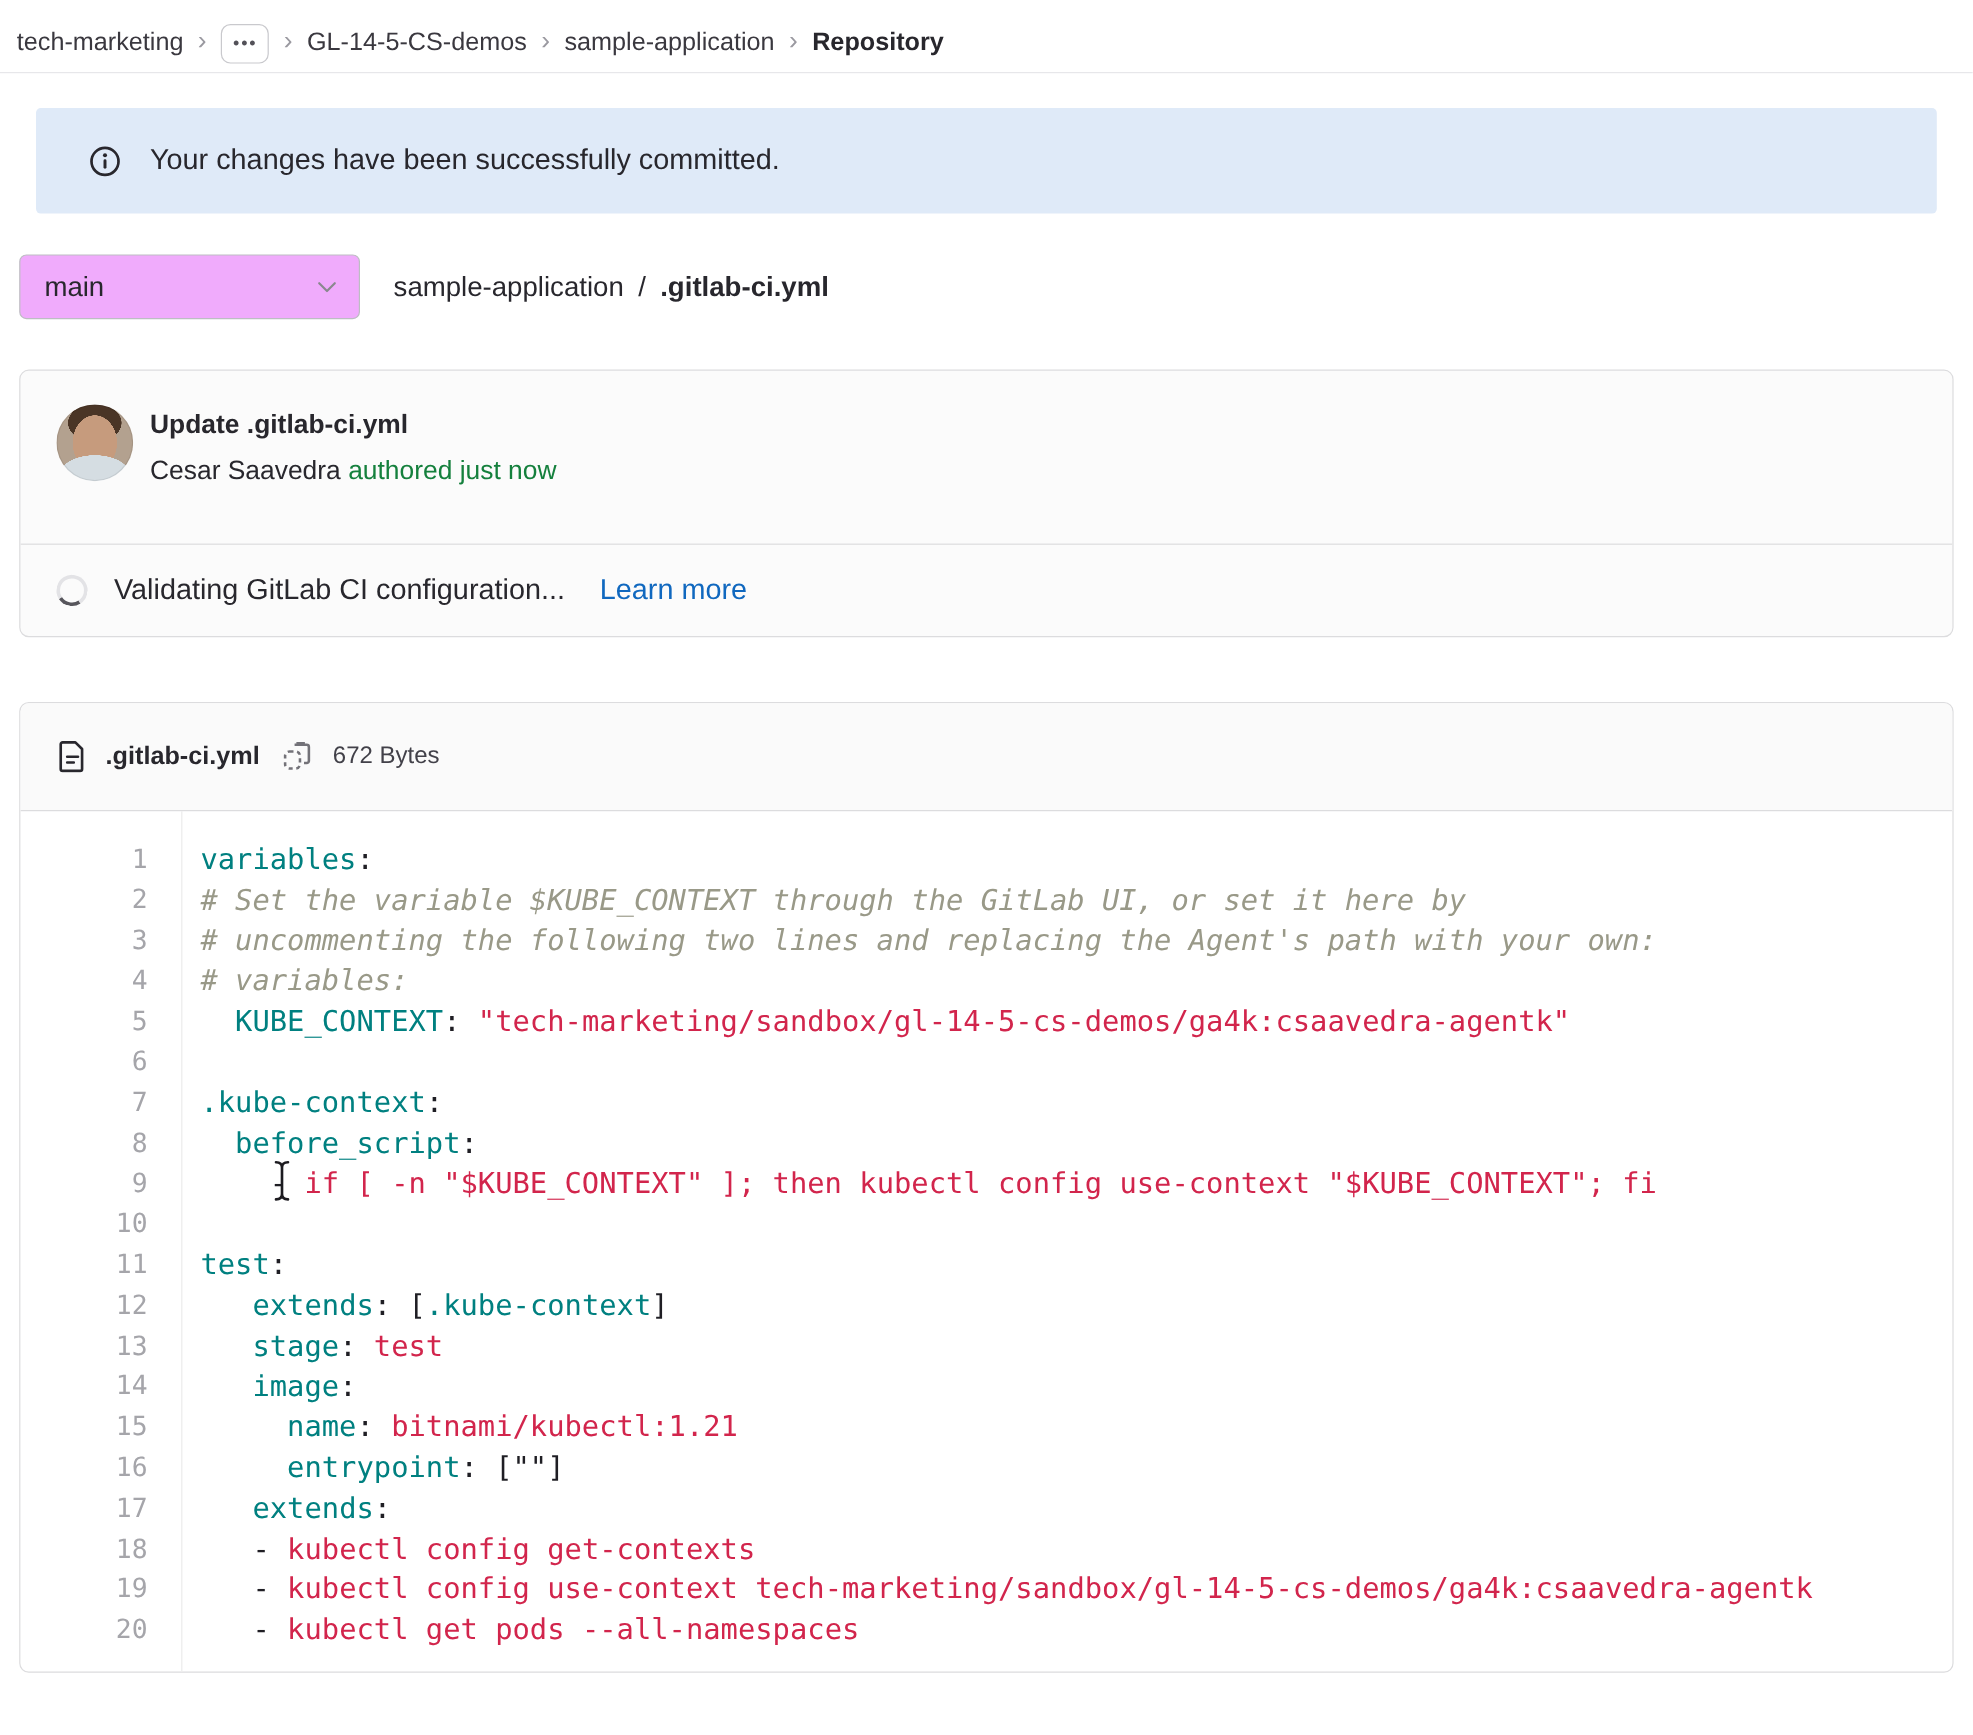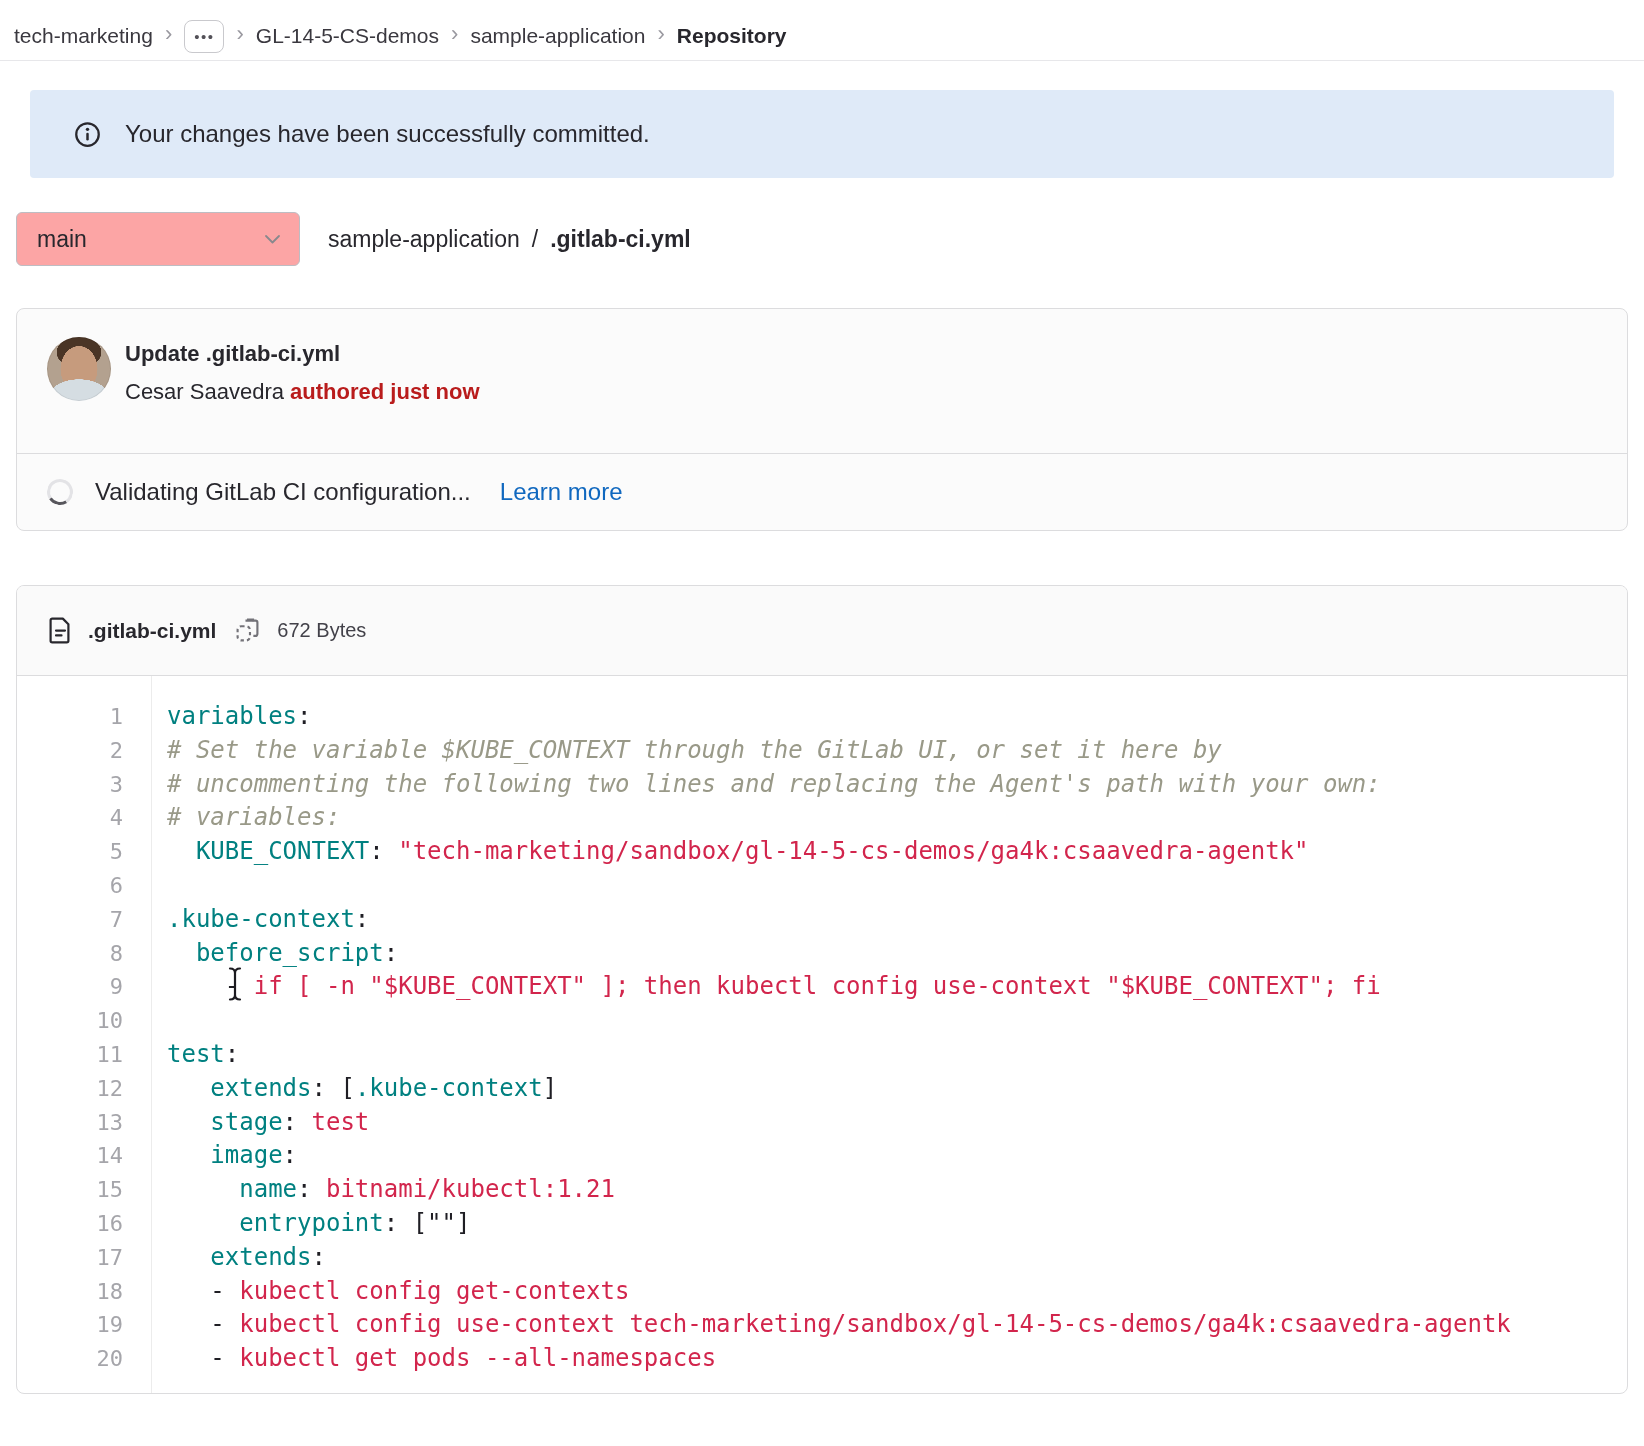--- a/index.html
+++ b/index.html
@@ -34,21 +34,21 @@
     display:flex;align-items:center;gap:24px;
     padding:0 44px;box-sizing:border-box;
     font-size:24px;color:#28272d;
   }
   .banner .icon{display:flex;align-items:center;}
 
   
   .branch-row{margin:34px 16px 0;display:flex;align-items:center;}
   .branch-btn{
     width:284px;height:54px;box-sizing:border-box;
-    background:#fca5a5;border:1px solid #bdbdc3;border-radius:6px;
+    background:#f0abfc;border:1px solid #bdbdc3;border-radius:6px;
     display:flex;align-items:center;justify-content:space-between;
     padding:0 18px 0 20px;font-size:23px;color:#28272d;
     font-family:inherit;cursor:pointer;
   }
   .path{margin-left:28px;font-size:23px;color:#28272d;display:flex;gap:12px;align-items:baseline;}
   .path .file{font-weight:700;}
 
   
   .commit-card{
     margin:42px 16px 0;border:1px solid #dcdcde;border-radius:8px;
@@ -59,21 +59,21 @@
     width:64px;height:64px;border-radius:50%;flex:0 0 64px;
     background:
       radial-gradient(ellipse 46% 26% at 50% 92%, #d5dde2 0 99%, transparent 100%),
       radial-gradient(ellipse 29% 36% at 50% 50%, #c69b7d 0 99%, transparent 100%),
       radial-gradient(ellipse 35% 25% at 50% 24%, #4a3526 0 99%, transparent 100%),
       #b3a18f;
     box-shadow:inset 0 0 0 1px rgba(0,0,0,.08);
   }
   .commit-title{display:block;font-size:22px;font-weight:700;line-height:30px;margin-top:2px;color:#28272d;}
   .commit-meta{margin-top:8px;font-size:22px;line-height:30px;color:#28272d;}
-  .commit-meta .meta-gray{color:#b91c1c;font-weight:bold;}
+  .commit-meta .meta-gray{color:#15803d;}
   .card-divider{border:0;border-top:1px solid #dcdcde;margin:0;}
   .validating-row{height:76px;display:flex;align-items:center;gap:22px;padding:0 30px;font-size:24px;}
   .spinner{
     width:26px;height:26px;border-radius:50%;box-sizing:border-box;
     border:3.5px solid #e3e3e6;border-bottom-color:#57565c;
     transform:rotate(12deg);flex:0 0 26px;
   }
   .learn-more{color:#1068bf;margin-left:7px;}
 
   

